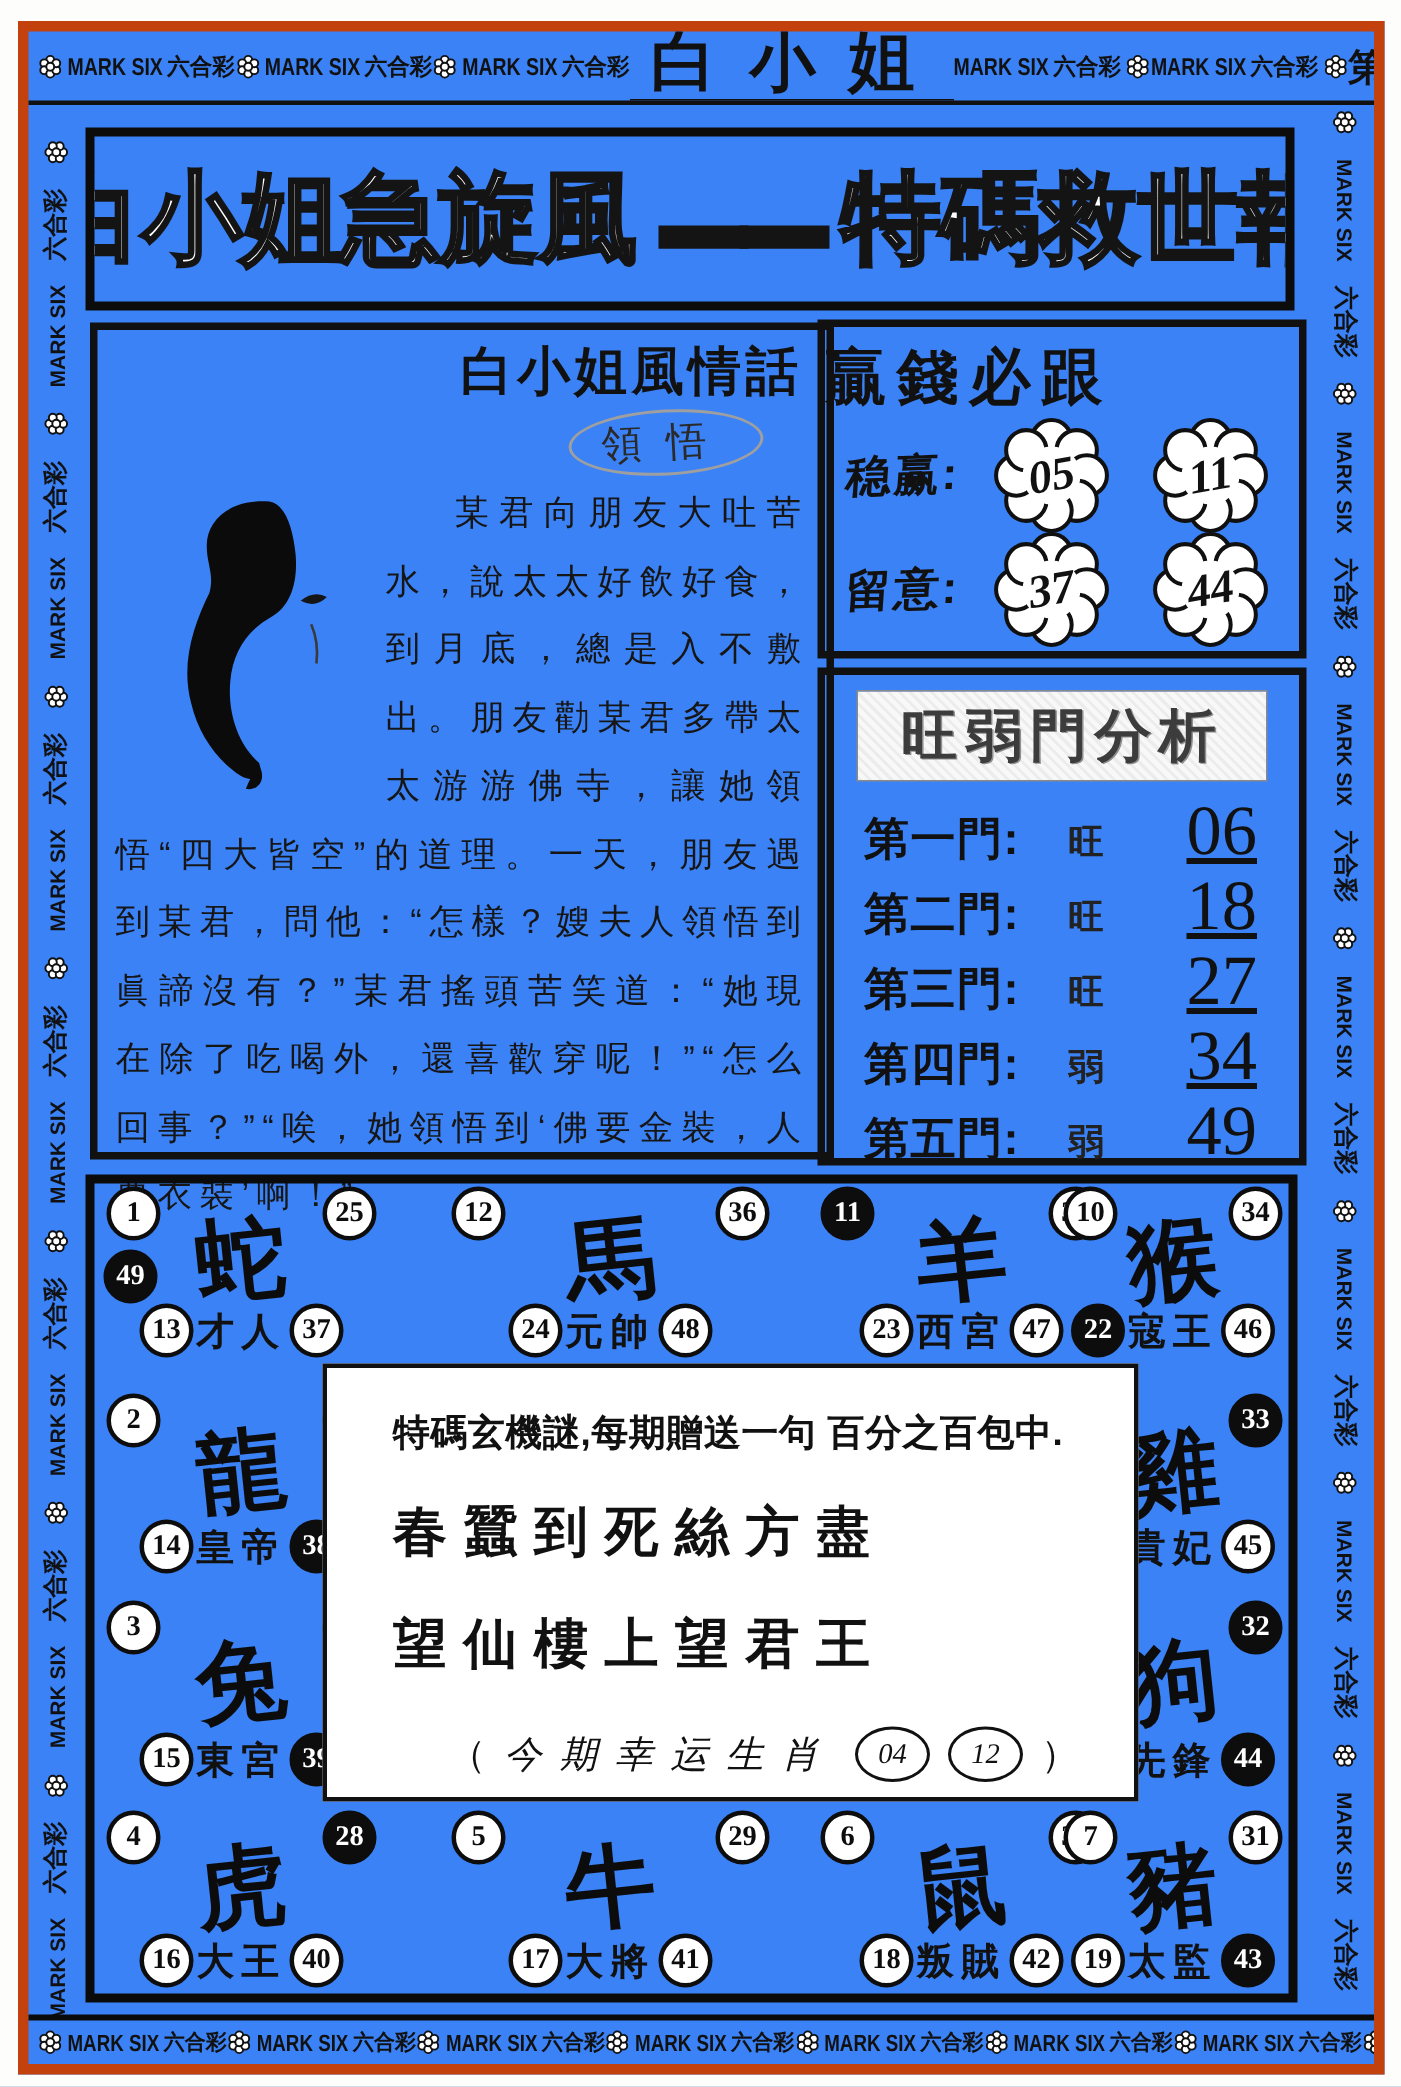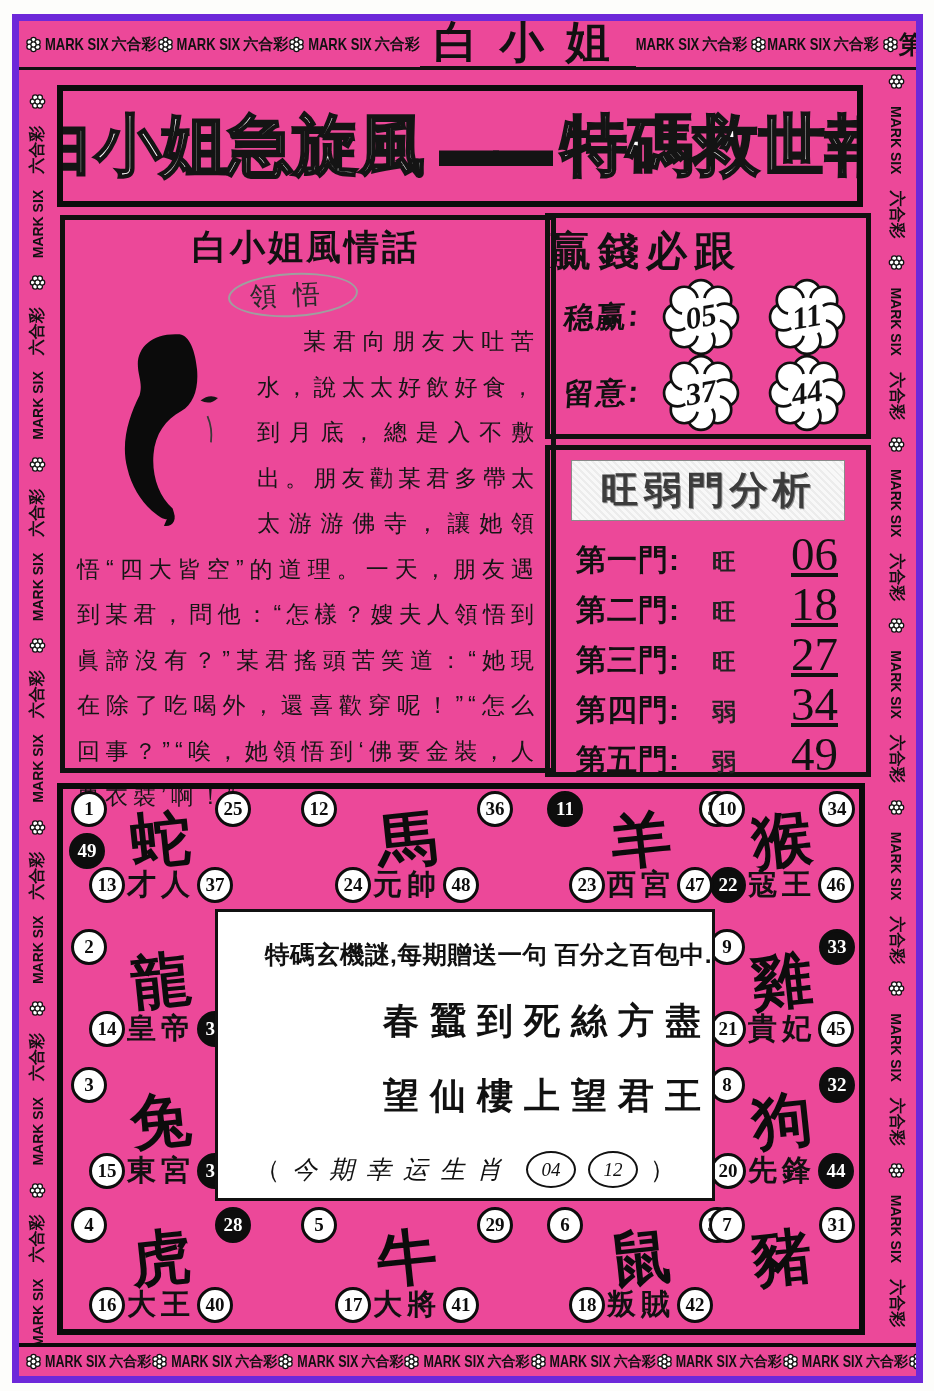--- a/index.html
+++ b/index.html
@@ -1,17 +1,17 @@
 <!DOCTYPE html>
 <html><head>
 <meta charset="utf-8">
 <style>
   html,body{margin:0;padding:0;background:#e9e9e6;}
   .page{position:relative;width:934px;height:1391px;background:#fdfdfb;font-family:"Liberation Sans","DejaVu Sans",sans-serif;color:#111;overflow:hidden;}
-  .outer{position:absolute;left:12px;top:14px;width:897px;height:1355px;border:7px solid #6d28d9;background:#ec4899;}
+  .outer{position:absolute;left:12px;top:14px;width:897px;height:1355px;border:7px solid #c2410c;background:#3b82f6;}
 
   
   .header{position:absolute;left:0;top:0;width:100%;height:49px;border-bottom:3px solid #111;
           display:flex;align-items:center;justify-content:space-between;padding:0 6px;box-sizing:border-box;white-space:nowrap;overflow:hidden;}
   .bu{display:inline-flex;align-items:center;gap:3px;}
   .bu .en{font-size:13px;font-weight:800;letter-spacing:0;transform:scaleY(1.25);}
   .bu .cn{font-size:15px;font-weight:900;}
   .fl{width:17px;height:17px;flex:0 0 auto;}
   .masthead{font-family:Liberation Sans, sans-serif;font-size:44px;font-weight:700;letter-spacing:22px;line-height:1;
             border-bottom:3px solid #111;padding:0 4px 2px 14px;}
@@ -31,21 +31,21 @@
   .headline{position:absolute;left:38px;top:64px;width:794px;height:110px;border:6px solid #0c0c0c;
             display:flex;align-items:center;justify-content:center;gap:10px;overflow:hidden;}
   .hollow{font-family:"Liberation Serif","DejaVu Serif",serif;font-size:66px;font-weight:800;color:#141414;white-space:nowrap;}
   @supports (-webkit-text-stroke: 2px black){
     .hollow{color:#fff;-webkit-text-stroke:2.3px #141414;}
   }
   .hl-dash{display:inline-block;font-size:60px;font-weight:900;color:#141414;letter-spacing:-6px;transform:scaleY(2.6);margin:0 4px;}
 
   
   .story{position:absolute;left:41px;top:194px;width:462px;height:540px;border:5px solid #111;padding:4px 12px;box-sizing:content-box;}
-  .story-head{text-align:center;padding-right:4px;}
+  .story-head{text-align:right;padding-right:4px;}
   .story-title{font-family:"Liberation Serif","DejaVu Serif",serif;font-size:35px;font-weight:700;letter-spacing:3px;}
   .stamp{display:inline-block;margin:2px 26px 0 0;padding:2px 20px;border:2px solid #9f9f9f;border-radius:50%;
          font-size:27px;letter-spacing:16px;color:#2a2a2a;transform:rotate(-3deg);}
   .lady{float:left;width:148px;height:216px;margin:6px 6px 2px 26px;}
   .story-text{font-size:23px;line-height:1.98;letter-spacing:5px;text-align:justify;text-indent:2em;margin-top:2px;color:#161616;}
 
   
   .winbox{position:absolute;left:526px;top:192px;width:316px;height:216px;border:5px solid #111;}
   .win-title{text-align:left;font-size:41px;font-weight:900;letter-spacing:7px;margin-top:6px;}
   .win-row{display:flex;align-items:center;padding:0 14px;height:76px;}
@@ -69,26 +69,26 @@
   
   .board{position:absolute;left:38px;top:762px;width:796px;height:540px;border:6px solid #0b0b0b;}
   .zcell{position:absolute;}
   .circ{position:absolute;width:36px;height:36px;box-sizing:border-box;border:3.5px solid #0d0d0d;border-radius:50%;
         background:#fff;display:flex;align-items:center;justify-content:center;
         font-family:"Liberation Serif","DejaVu Serif",serif;font-size:19px;font-weight:700;color:#0d0d0d;}
   .circ.inv{background:#0d0d0d;color:#fff;}
   .ctl{left:2px;top:0;} .ctr{right:2px;top:0;} .cml{left:0;top:42px;}
   .zbottom{position:absolute;left:0;right:0;bottom:0;display:flex;align-items:center;justify-content:center;gap:2px;}
   .zbottom .circ{position:static;}
-  .ztitle{font-family:"Liberation Serif","DejaVu Serif",serif;font-size:29px;font-weight:700;letter-spacing:5px;white-space:nowrap;text-align:right;}
+  .ztitle{font-family:"Liberation Serif","DejaVu Serif",serif;font-size:25px;font-weight:700;letter-spacing:5px;white-space:nowrap;text-align:right;}
   .animal{position:absolute;left:50%;top:44%;transform:translate(-50%,-50%) rotate(-6deg);
           font-family:"Liberation Serif","DejaVu Serif",serif;font-size:60px;font-weight:700;color:#0c0c0c;}
 
   
-  .riddle{position:absolute;left:152px;top:120px;width:494px;height:286px;border:3px solid #111;background:#fff;text-align:right;}
+  .riddle{position:absolute;left:152px;top:120px;width:494px;height:286px;border:3px solid #111;background:#fff;text-align:left;padding-left:44px;}
   .riddle-l1{font-size:24.5px;font-weight:700;margin-top:26px;letter-spacing:0.5px;white-space:nowrap;}
   .verse{font-family:"Liberation Serif","DejaVu Serif",serif;font-size:36px;font-weight:900;letter-spacing:11px;margin-top:26px;}
   .lucky{margin-top:30px;display:flex;align-items:center;justify-content:center;gap:12px;
          font-family:"Liberation Serif","DejaVu Serif",serif;font-size:25px;}
   .lucky .lbl{letter-spacing:12px;font-style:italic;}
   .oval{display:inline-flex;align-items:center;justify-content:center;min-width:46px;height:33px;border:2px solid #111;
         border-radius:50%;font-style:italic;font-size:19px;}
 
   
   .bstrip{position:absolute;left:0;bottom:0;width:100%;height:33px;border-top:4px solid #0b0b0b;
@@ -461,20 +461,25 @@
           <span class="circ">18</span>
           <span class="ztitle">叛賊</span>
           <span class="circ">42</span>
         </div>
       </div>
 
       <div class="zcell" style="left:644px;top:418px;width:150px;height:118px">
         <span class="circ ctl">7</span>
         <span class="circ ctr">31</span>
         <span class="animal">豬</span>
+        <div class="zbottom">
+          <span class="circ">19</span>
+          <span class="ztitle">太監</span>
+          <span class="circ inv">43</span>
+        </div>
       </div>
 
       <div class="riddle">
         <div class="riddle-l1">特碼玄機謎,每期贈送一句 百分之百包中.</div>
         <div class="verse">春蠶到死絲方盡</div>
         <div class="verse">望仙樓上望君王</div>
         <div class="lucky">
           <span>（</span>
           <span class="lbl">今期幸运生肖</span>
           <span class="oval">04</span>

